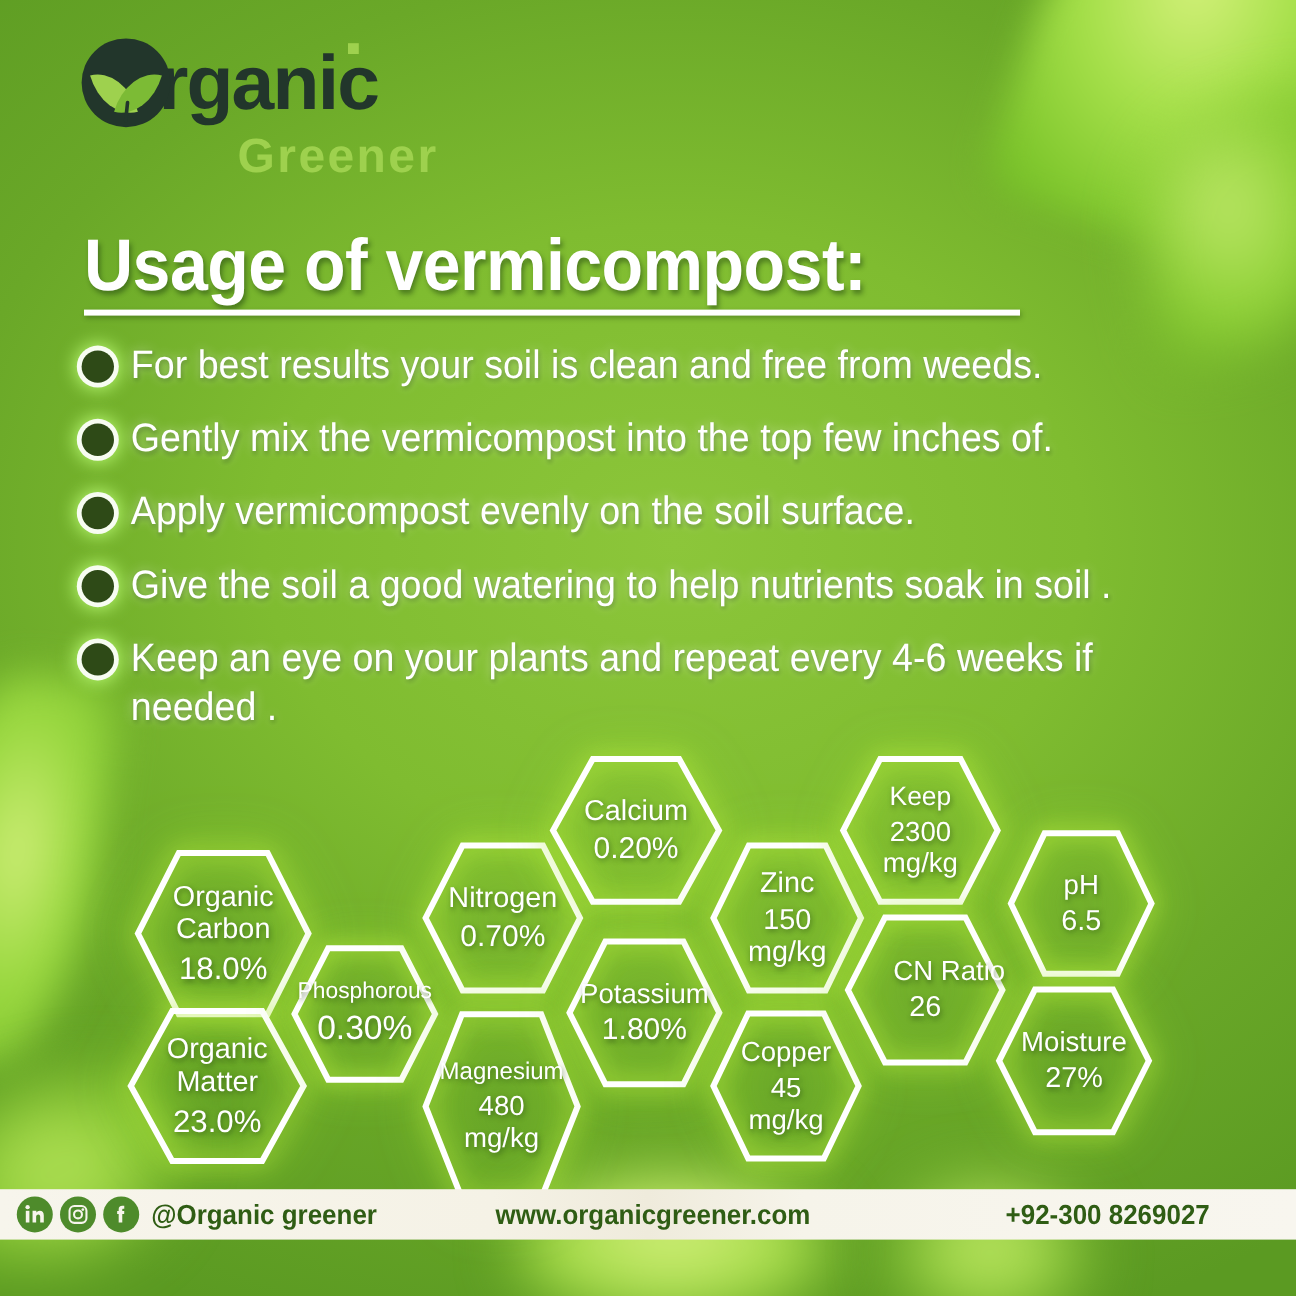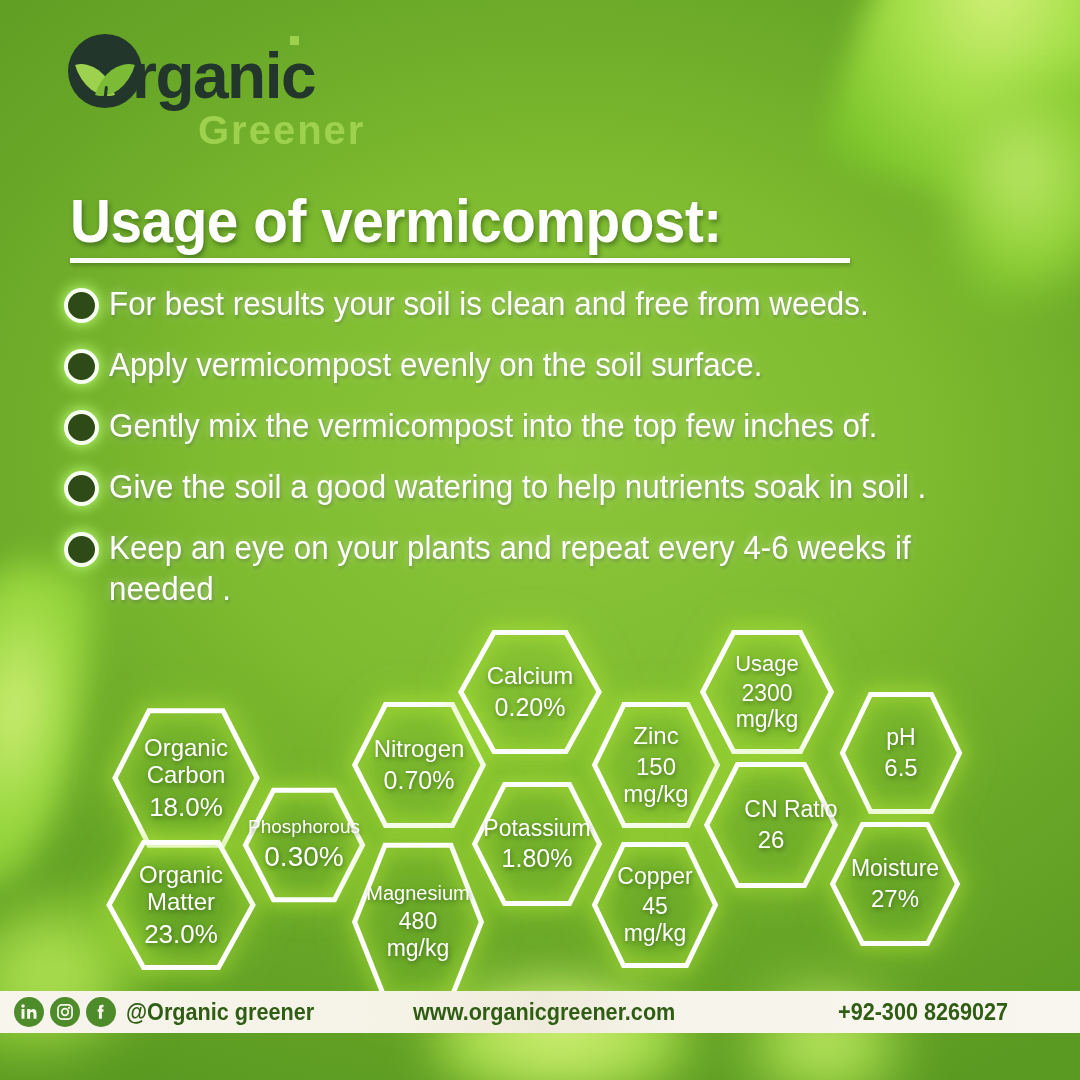--- a/index.html
+++ b/index.html
@@ -74,21 +74,21 @@
   .logo {
     position: absolute;
     left: 68px;
     top: 30px;
     width: 420px;
     height: 125px;
   }
   .logo-row {
     position: relative;
     display: flex;
-    align-items: flex-end;
+    align-items: center;
     height: 78px;
   }
   .logo-mark {
     position: relative;
     width: 74px;
     height: 74px;
     border-radius: 50%;
     background: #22362b;
     flex: 0 0 auto;
   }
@@ -329,25 +329,25 @@
   <div class="heading">Usage of vermicompost:</div>
   <div class="heading-rule"></div>
 
   <div class="bullets" id="bullet-list">
       <div class="bullet-item">
         <span class="bullet-dot"></span>
         <span class="bullet-text">For best results your soil is clean and free from weeds.</span>
       </div>
       <div class="bullet-item">
         <span class="bullet-dot"></span>
-        <span class="bullet-text">Apply vermicompost evenly on the soil surface.</span>
+        <span class="bullet-text">Gently mix the vermicompost into the top few inches of.</span>
       </div>
       <div class="bullet-item">
         <span class="bullet-dot"></span>
-        <span class="bullet-text">Gently mix the vermicompost into the top few inches of.</span>
+        <span class="bullet-text">Apply vermicompost evenly on the soil surface.</span>
       </div>
       <div class="bullet-item">
         <span class="bullet-dot"></span>
         <span class="bullet-text">Give the soil a good watering to help nutrients soak in soil .</span>
       </div>
       <div class="bullet-item">
         <span class="bullet-dot"></span>
         <span class="bullet-text">Keep an eye on your plants and repeat every 4-6 weeks if needed .</span>
       </div>
     </div>
@@ -474,21 +474,21 @@
             <span style="display:block">mg/kg</span>
           </span>
         </div>
       </div>
       <div class="hex" style="left: 700px; top: 630px; width: 134px; height: 124px;">
         <svg viewBox="0 0 100 100" preserveAspectRatio="none">
           <polygon points="25,2 75,2 98,50 75,98 25,98 2,50" class="hex-poly" vector-effect="non-scaling-stroke"></polygon>
         </svg>
         <div class="hex-label">
           <span class="hex-name" style="font-size: 22px;">
-            <span style="display:block">Usage</span>
+            <span style="display:block">Keep</span>
           </span>
           <span class="hex-value" style="font-size: 23px; margin-top: 3px; text-align: center;">
             <span style="display:block">2300</span>
             <span style="display:block">mg/kg</span>
           </span>
         </div>
       </div>
       <div class="hex" style="left: 704px; top: 762px; width: 134px; height: 126px;">
         <svg viewBox="0 0 100 100" preserveAspectRatio="none">
           <polygon points="25,2 75,2 98,50 75,98 25,98 2,50" class="hex-poly" vector-effect="non-scaling-stroke"></polygon>

